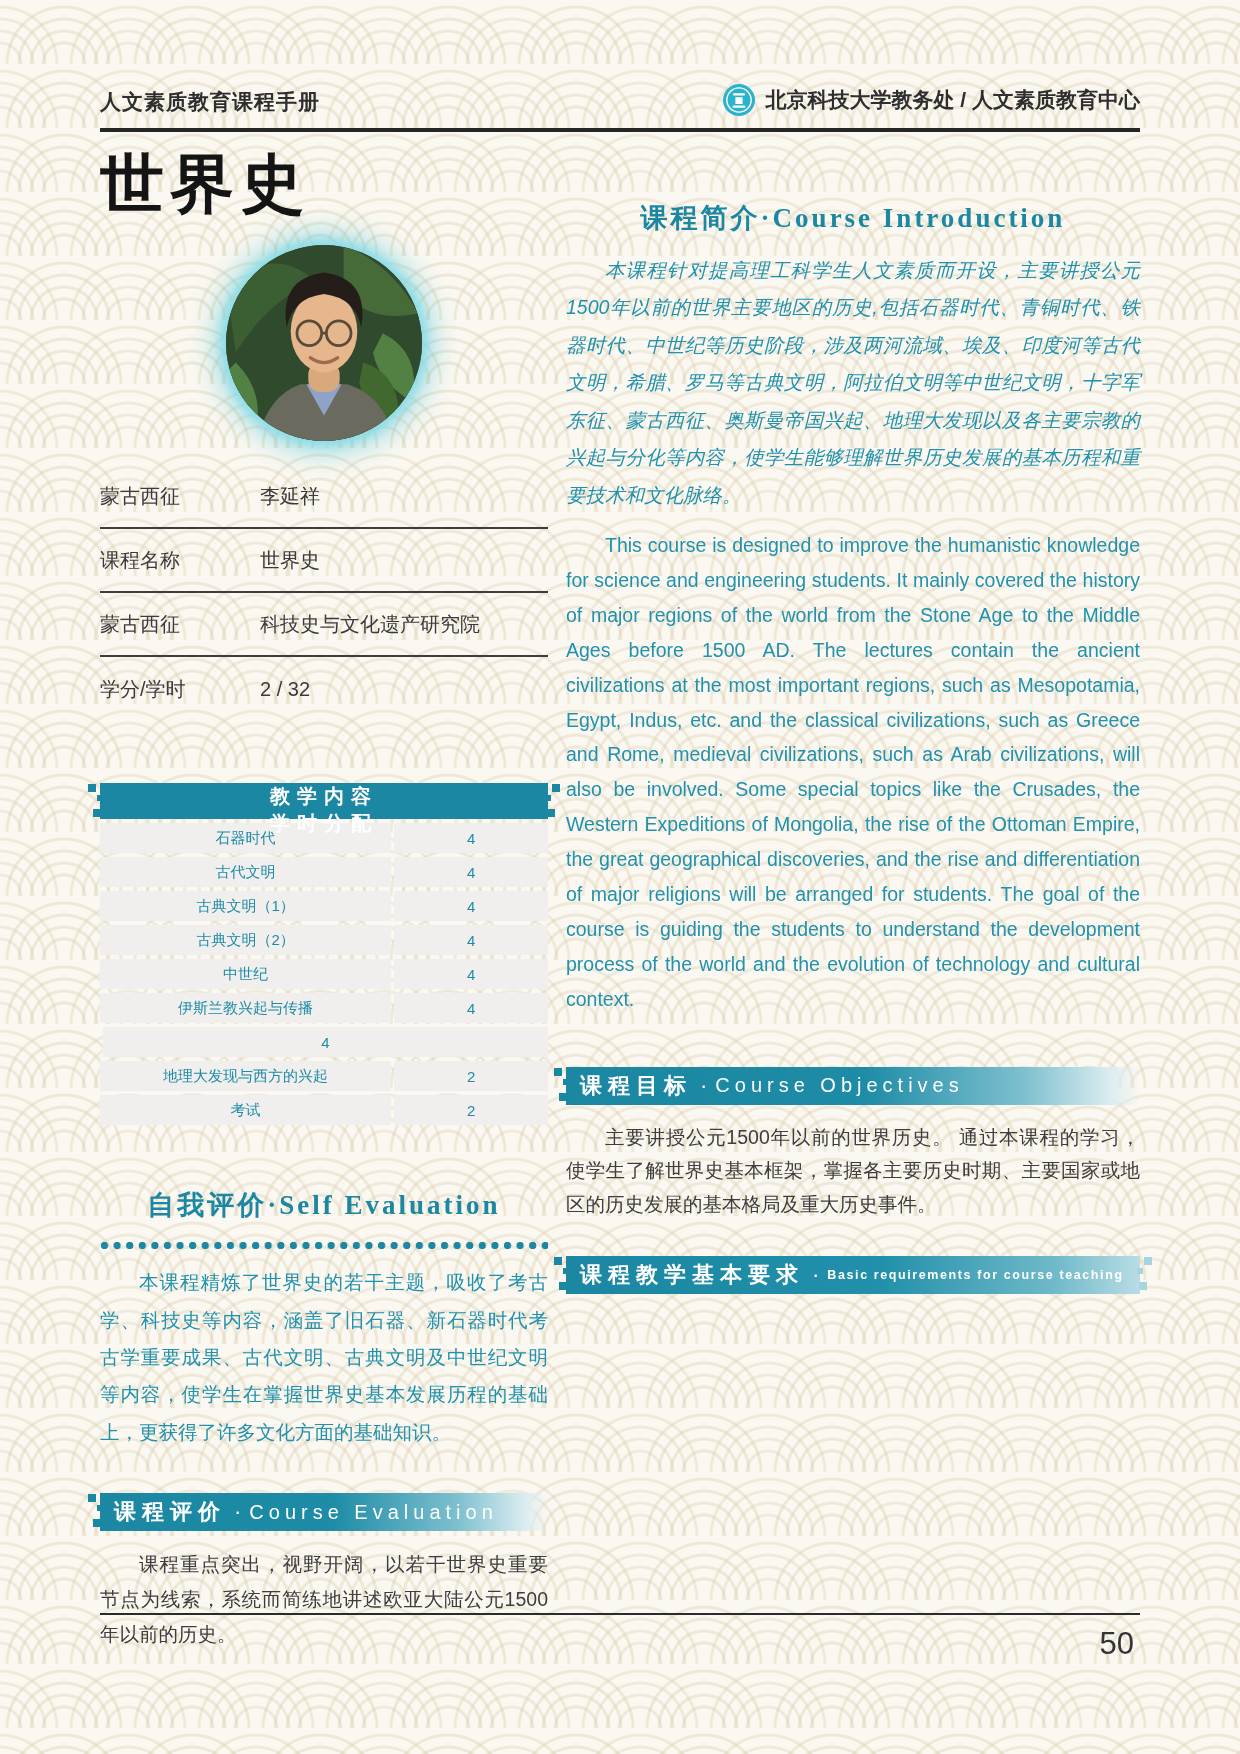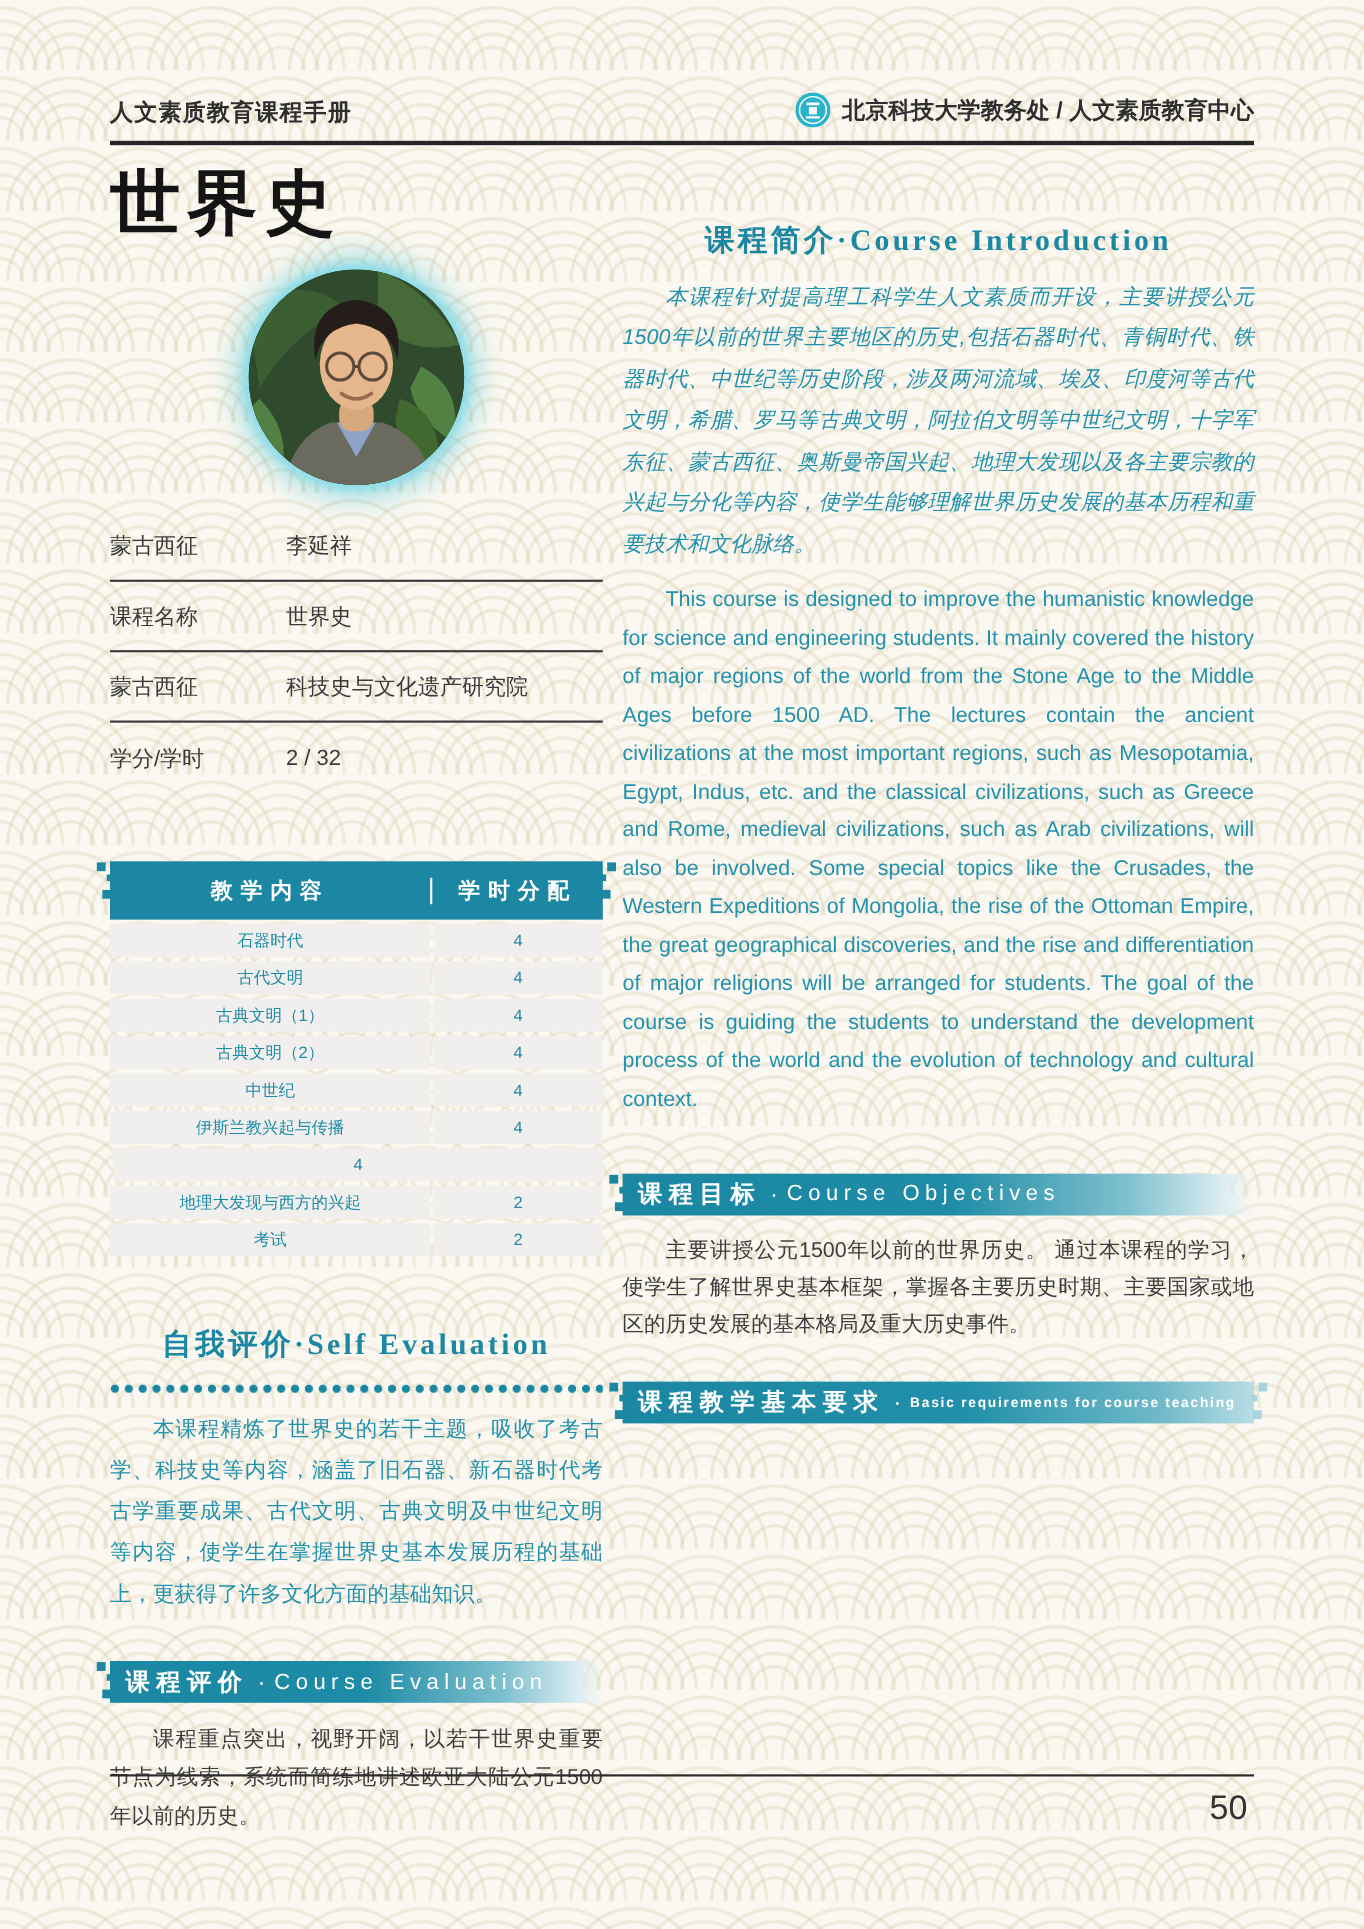--- a/index.html
+++ b/index.html
@@ -49,22 +49,22 @@
   .photo svg { display:block; width:100%; height:100%; }
 
   .info-list { margin-top:24px; }
   .info-row { display:flex; align-items:center; height:64px; border-bottom:2px solid #3d3d3d;
     font-size:20px; color:#3a3a3a; }
   .info-row:last-child { border-bottom:none; }
   .info-label { width:160px; flex:none; }
   .info-value { flex:1; }
 
   .sched-table { margin-top:62px; position:relative; }
-  .sched-head { position:relative; height:53px; background:#1b87a2; color:#fff;
-    display:flex; align-items:center; font-weight:bold; font-size:20px; letter-spacing:7px; }
+  .sched-head { position:relative; height:36px; background:#1b87a2; color:#fff;
+    display:flex; align-items:center; font-weight:bold; font-size:20px; letter-spacing:7px;flex-direction:column; }
   .sh-c1 { width:65%; text-align:center; }
   .sh-div { width:2px; height:24px; background:#ffffff; }
   .sh-c2 { flex:1; text-align:center; }
   .pix { position:absolute; width:8px; height:8px; background:#1b87a2; }
   .pix::after { content:""; position:absolute; width:6px; height:6px; background:inherit; }
   .pix-tl { left:-12px; top:1px; }   .pix-tl::after { left:9px; top:11px; }
   .pix-bl { left:-7px; top:26px; }   .pix-bl::after { left:-6px; top:10px; display:none; }
   .pix-tr { right:-12px; top:1px; }  .pix-tr::after { right:9px; top:11px; }
   .pix-br { right:-7px; top:26px; }  .pix-br::after { display:none; }
   .pix-light { background:#a7d4de; }

